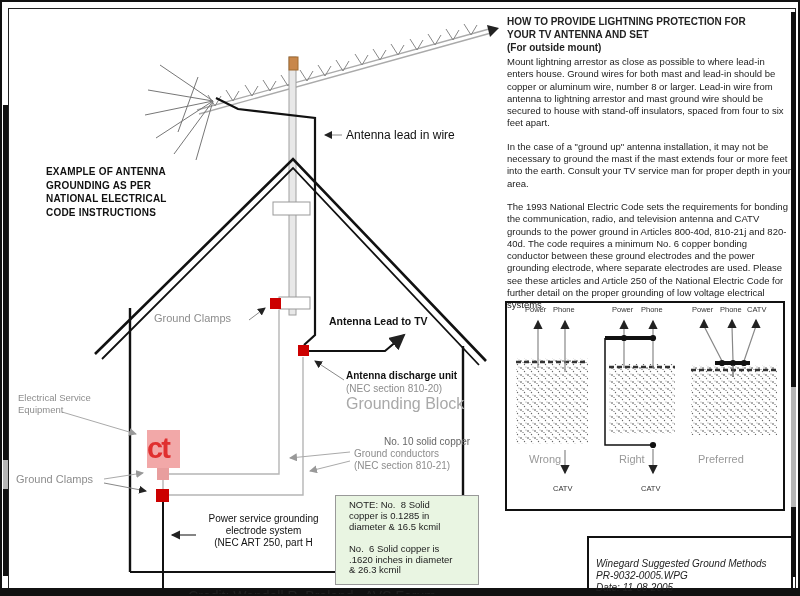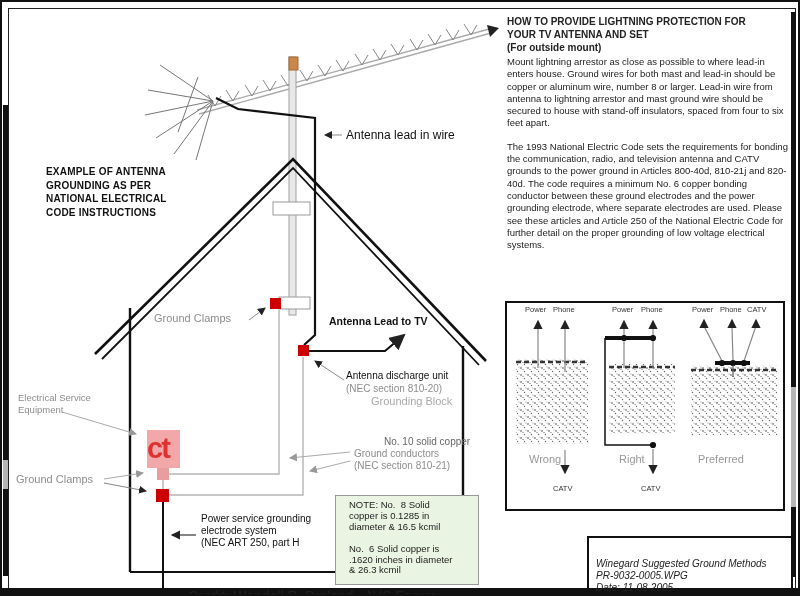--- a/index.html
+++ b/index.html
@@ -184,41 +184,42 @@
         <line x1="731" y1="363" x2="731" y2="375" stroke="#555" stroke-width="1.2"></line>
       </g>
     </g>
   </svg>
 
   <div id="right-col">
     <div class="head">HOW TO PROVIDE LIGHTNING PROTECTION FOR
 YOUR TV ANTENNA AND SET
 (For outside mount)</div>
     <p>Mount lightning arrestor as close as possible to where lead-in enters house. Ground wires for both mast and lead-in should be copper or aluminum wire, number 8 or larger. Lead-in wire from antenna to lightning arrestor and mast ground wire should be secured to house with stand-off insulators, spaced from four to six feet apart.</p>
+    <p>In the case of a "ground up" antenna installation, it may not be necessary to ground the mast if the mast extends four or more feet into the earth. Consult your TV service man for proper depth in your area.</p>
     <p>The 1993 National Electric Code sets the requirements for bonding the communication, radio, and television antenna and CATV grounds to the power ground in Articles 800-40d, 810-21j and 820-40d. The code requires a minimum No. 6 copper bonding conductor between these ground electrodes and the power grounding electrode, where separate electrodes are used. Please see these articles and Article 250 of the National Electric Code for further detail on the proper grounding of low voltage electrical systems.</p>
   </div>
 
   <div class="abs pre" id="diagram-title">EXAMPLE OF ANTENNA
 GROUNDING AS PER
 NATIONAL ELECTRICAL
 CODE INSTRUCTIONS</div>
 
   <div class="lbl" style="left:344px;top:126px;font-size:12px;">Antenna lead in wire</div>
   <div class="lbl gray" style="left:152px;top:310px;font-size:11px;">Ground Clamps</div>
   <div class="lbl" style="left:327px;top:313px;font-size:10.5px;font-weight:600;">Antenna Lead to TV</div>
-  <div class="lbl" style="left:344px;top:368px;font-size:10px;font-weight:normal;">Antenna discharge unit</div>
+  <div class="lbl" style="left:344px;top:368px;font-size:10px;font-weight:bold;">Antenna discharge unit</div>
   <div class="lbl gray" style="left:344px;top:381px;font-size:10px;">(NEC section 810-20)</div>
-  <div class="lbl lgray" style="left:344px;top:393px;font-size:11px;margin-left:25px;">Grounding Block</div>
+  <div class="lbl lgray" style="left:344px;top:393px;font-size:16px;">Grounding Block</div>
   <div class="lbl gray pre" style="left:16px;top:390px;font-size:9.5px;line-height:11.5px;width:95px;">Electrical Service
 Equipment</div>
   <div class="lbl gray" style="left:14px;top:471px;font-size:11px;">Ground Clamps</div>
   <div class="lbl" style="left:352px;top:434px;font-size:10px;color:#666;margin-left:30px;">No. 10 solid copper</div>
   <div class="lbl gray pre" style="left:352px;top:446px;font-size:10px;line-height:11.5px;width:110px;">Ground conductors
 (NEC section 810-21)</div>
-  <div class="lbl pre" style="left:199px;top:511px;font-size:10px;line-height:12px;width:125px;">Power service grounding
+  <div class="lbl pre" style="left:199px;top:511px;font-size:10px;line-height:12px;width:125px;text-align:center;">Power service grounding
 electrode system
 (NEC ART 250, part H</div>
 
   <div class="abs" id="ct-watermark">ct</div>
 
   <div class="abs pre" id="note-box">NOTE: No.  8 Solid
 copper is 0.1285 in
 diameter &amp; 16.5 kcmil
 
 No.  6 Solid copper is

